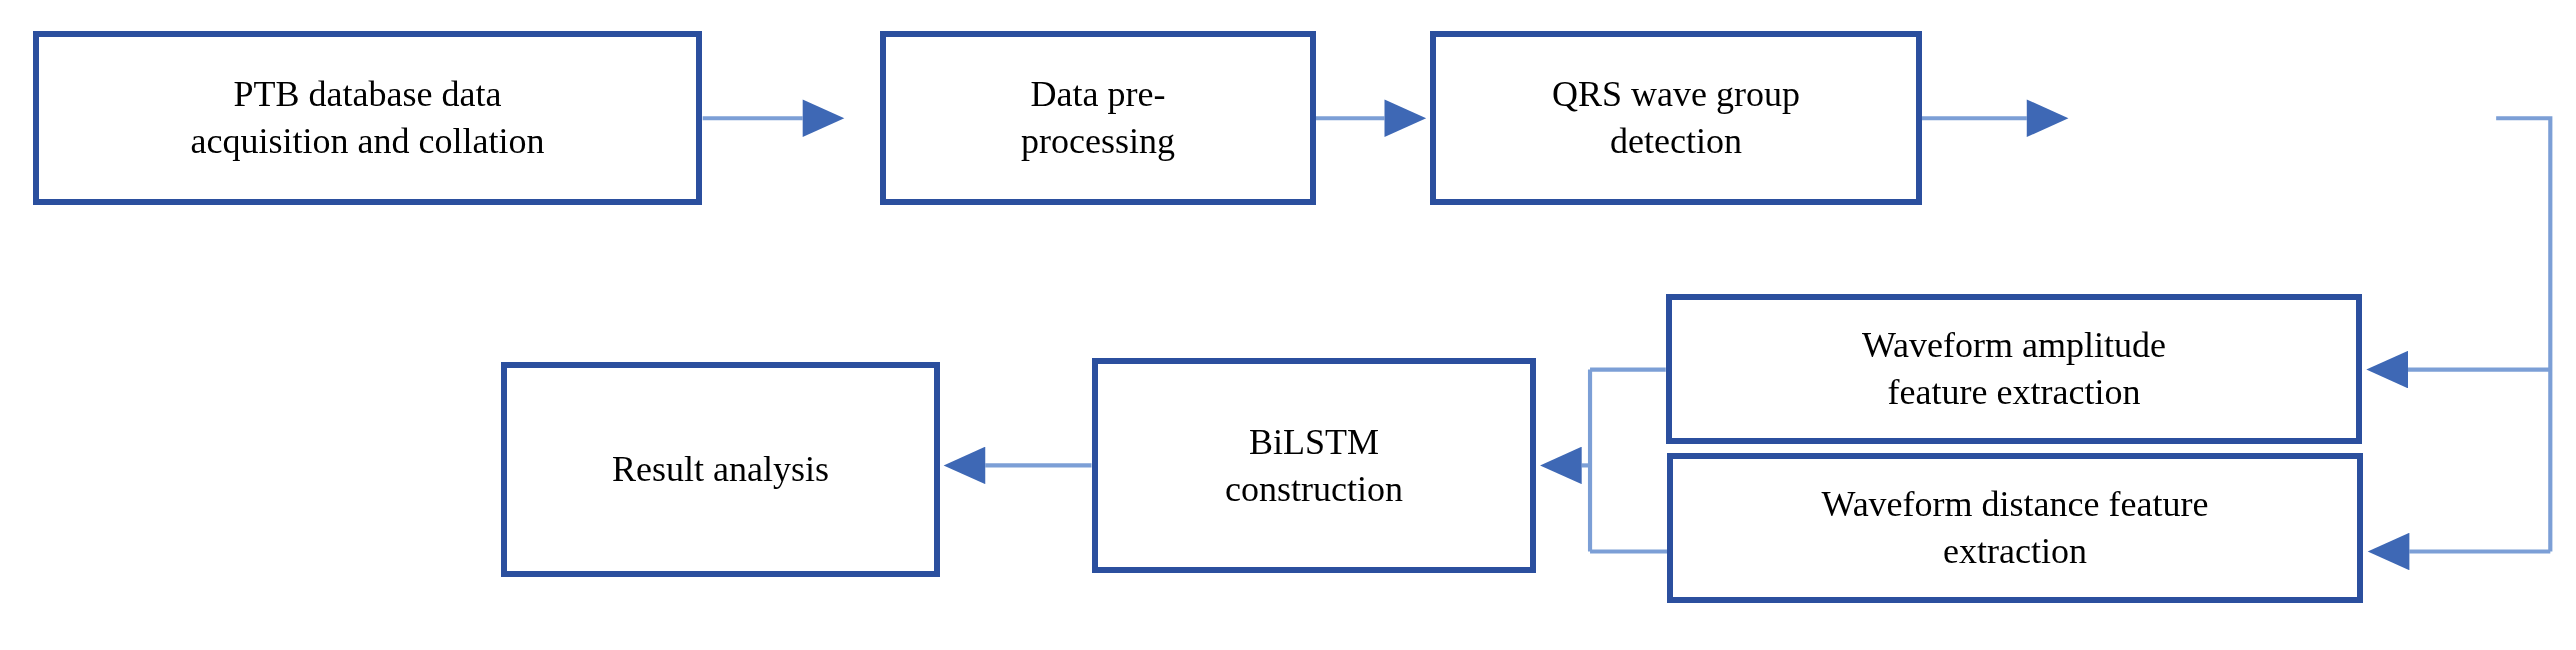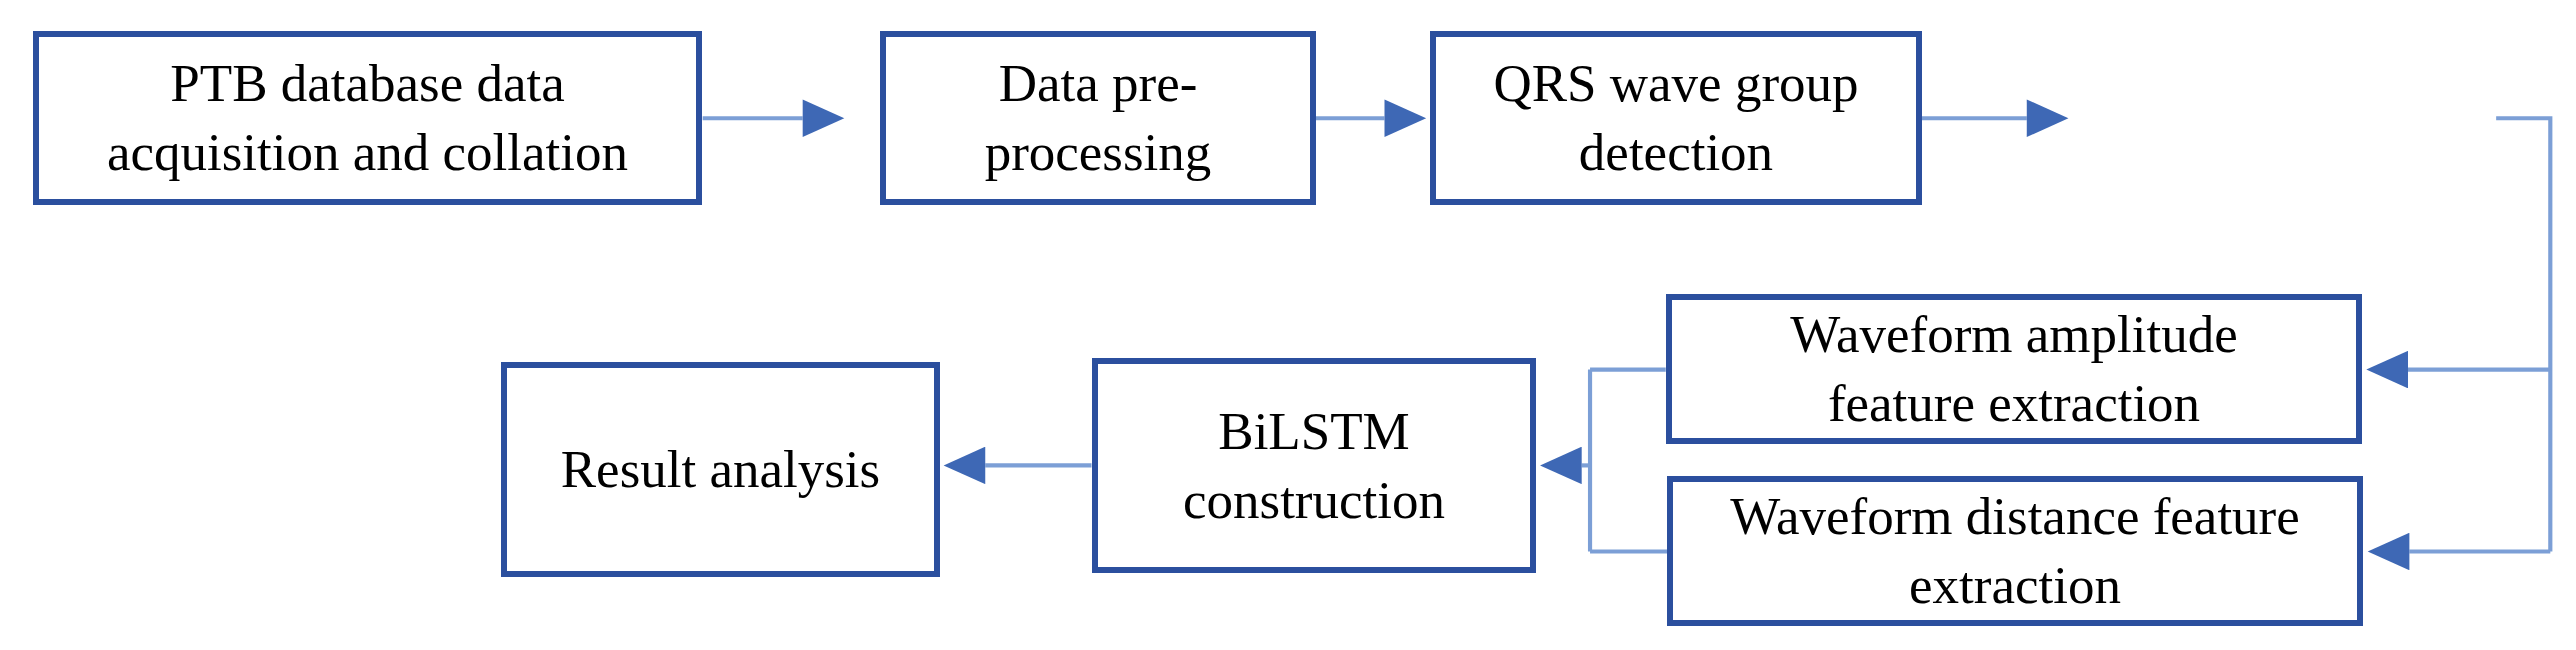--- a/index.html
+++ b/index.html
@@ -30,31 +30,31 @@
   .node {
     position: absolute;
     box-sizing: border-box;
     border: 6.2px solid #2b4f9e;
     background: #ffffff;
     display: flex;
     align-items: center;
     justify-content: center;
     text-align: center;
     color: #000000;
-    font-size: 53px;
+    font-size: 36px;
     line-height: 1.3;
     white-space: pre-line;
   }
   
   #node-ptb        { left:   33px; top:  31px; width:  669px; height: 174px; }
   #node-preprocess { left: 848px; top:  31px; width:  436px; height: 174px; margin-left: 32px; }
   #node-qrs        { left: 1430px; top:  31px; width:  492px; height: 174px; }
   #node-heartbeat  { left: 2073px; top:  31px; width:  424px; height: 174px; }
   #node-amplitude  { left: 1666px; top: 294px; width: 696px; height: 150px; }
-  #node-distance   { left: 1667px; top: 476px; width: 696px; height: 150px; }
+  #node-distance   { left: 1667px; top: 453px; width: 696px; height: 150px; }
   #node-bilstm     { left: 1092px; top: 358px; width:  444px; height: 215px; }
   #node-result     { left:  501px; top: 362px; width:  439px; height: 215px; }
 </style>
 </head>
 <body>
 
 <div id="canvas">
 
   <svg id="connectors" viewBox="0 0 3710 937" xmlns="http://www.w3.org/2000/svg">
     <defs>

